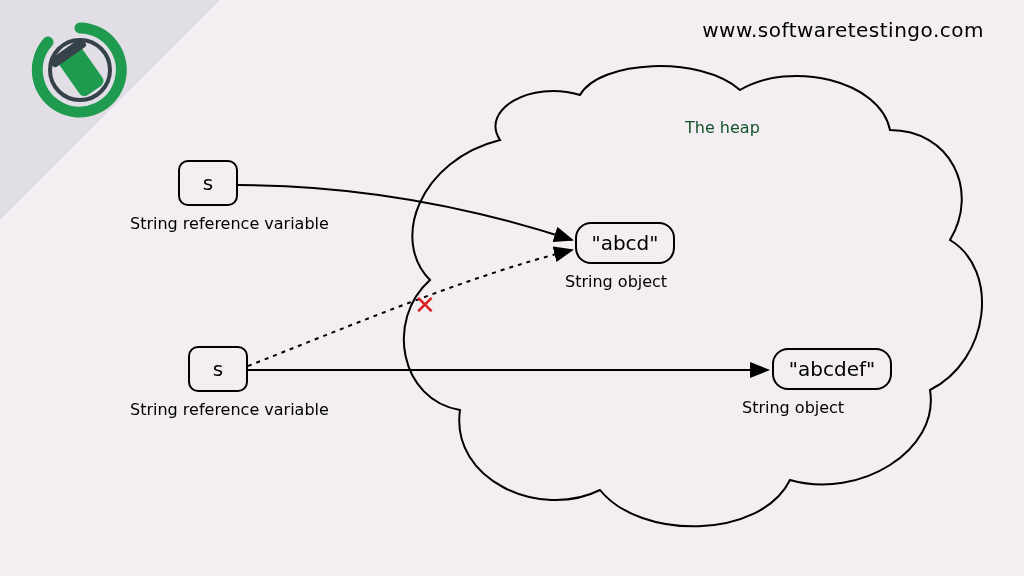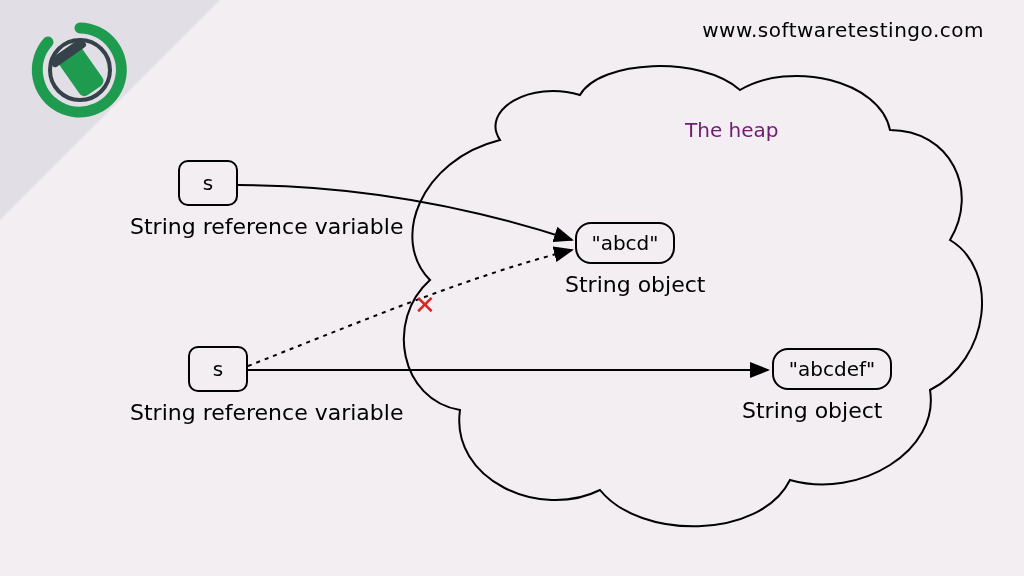--- a/index.html
+++ b/index.html
@@ -46,28 +46,28 @@
       border: 2px solid #000;
       border-radius: 10px;
       background: #f2eef2;
       display: flex;
       align-items: center;
       justify-content: center;
       font-size: 20px;
     }
     .node-label {
       position: absolute;
-      font-size: 22px;
+      font-size: 16px;
       color: #000;
       white-space: nowrap;
     }
     .heap-label {
       position: absolute;
-      font-size: 20px;
-      color: #701a75;
+      font-size: 16px;
+      color: #14532d;
     }
     .x-mark {
       position: absolute;
       color: #d92424;
       font-size: 26px;
       font-weight: bold;
     }
     svg.lines {
       position: absolute;
       top: 0;

